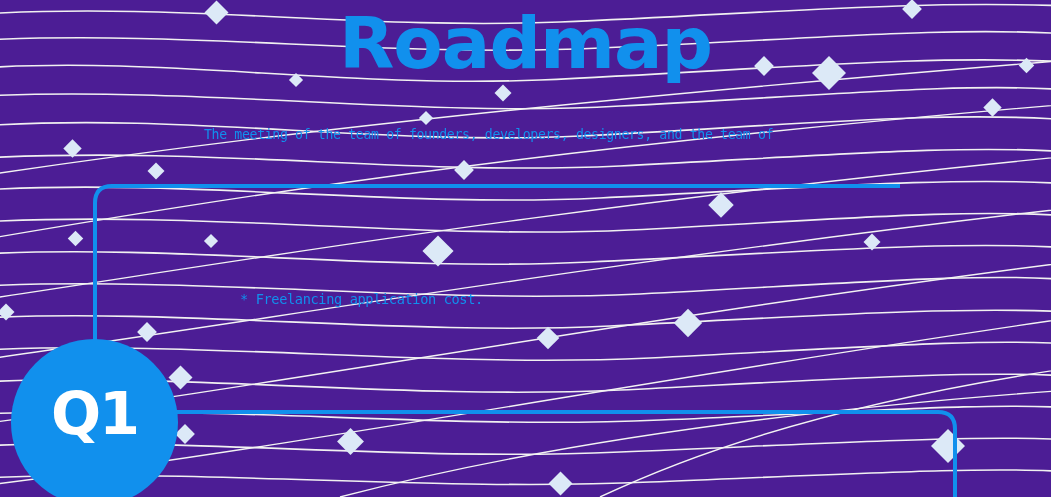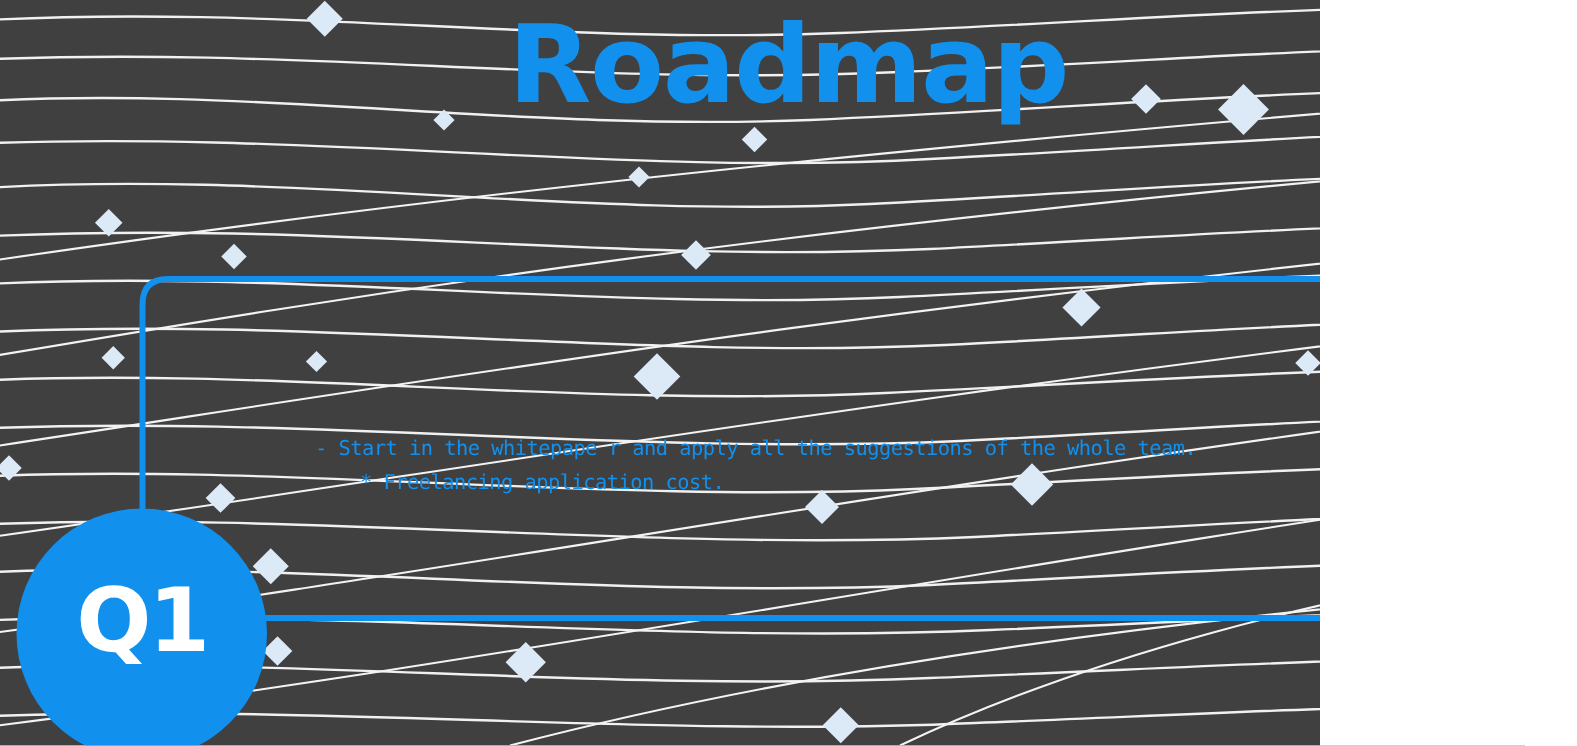--- a/index.html
+++ b/index.html
@@ -2,24 +2,24 @@
 <html><head>
 <meta charset="utf-8">
 <style>
   html, body {
     margin: 0;
     padding: 0;
     background: #ffffff;
   }
   #canvas {
     position: relative;
-    width: 880px;
+    width: 1051px;
     height: 497px;
     overflow: hidden;
-    background: #404040;
+    background: #4c1d95;
     font-family: "DejaVu Sans", sans-serif;
   }
   #bg-texture {
     position: absolute;
     left: 0; top: 0;
     width: 1051px;
     height: 497px;
     pointer-events: none;
   }
   #connectors {
@@ -169,24 +169,24 @@
   </svg>
 
   <svg id="connectors" viewBox="0 0 1051 497" xmlns="http://www.w3.org/2000/svg">
     <path d="M 900 186 L 112 186 Q 95 186 95 203 L 95 348" fill="none" stroke="#1190ed" stroke-width="4" stroke-linecap="butt"></path>
     <path d="M 150 412 L 938 412 Q 955 412 955 429 L 955 505" fill="none" stroke="#1190ed" stroke-width="4" stroke-linecap="butt"></path>
   </svg>
 
   <div id="page-title">Roadmap</div>
 
   <div id="intro-text">
+    <span class="line">The  meeting of the team of founders,  developers,  designers,  and the team of</span>
   </div>
 
   <div id="q1-list">
-    <span class="bullet">- Start  in the  whitepape r and apply all the  suggestions of the whole team.</span>
     <span class="sub">* Freelancing application cost.</span>
   </div>
 
   <div class="node-circle" id="node-q1">
     <span class="node-label">Q1</span>
   </div>
 
 </div>
 
 </body></html>

